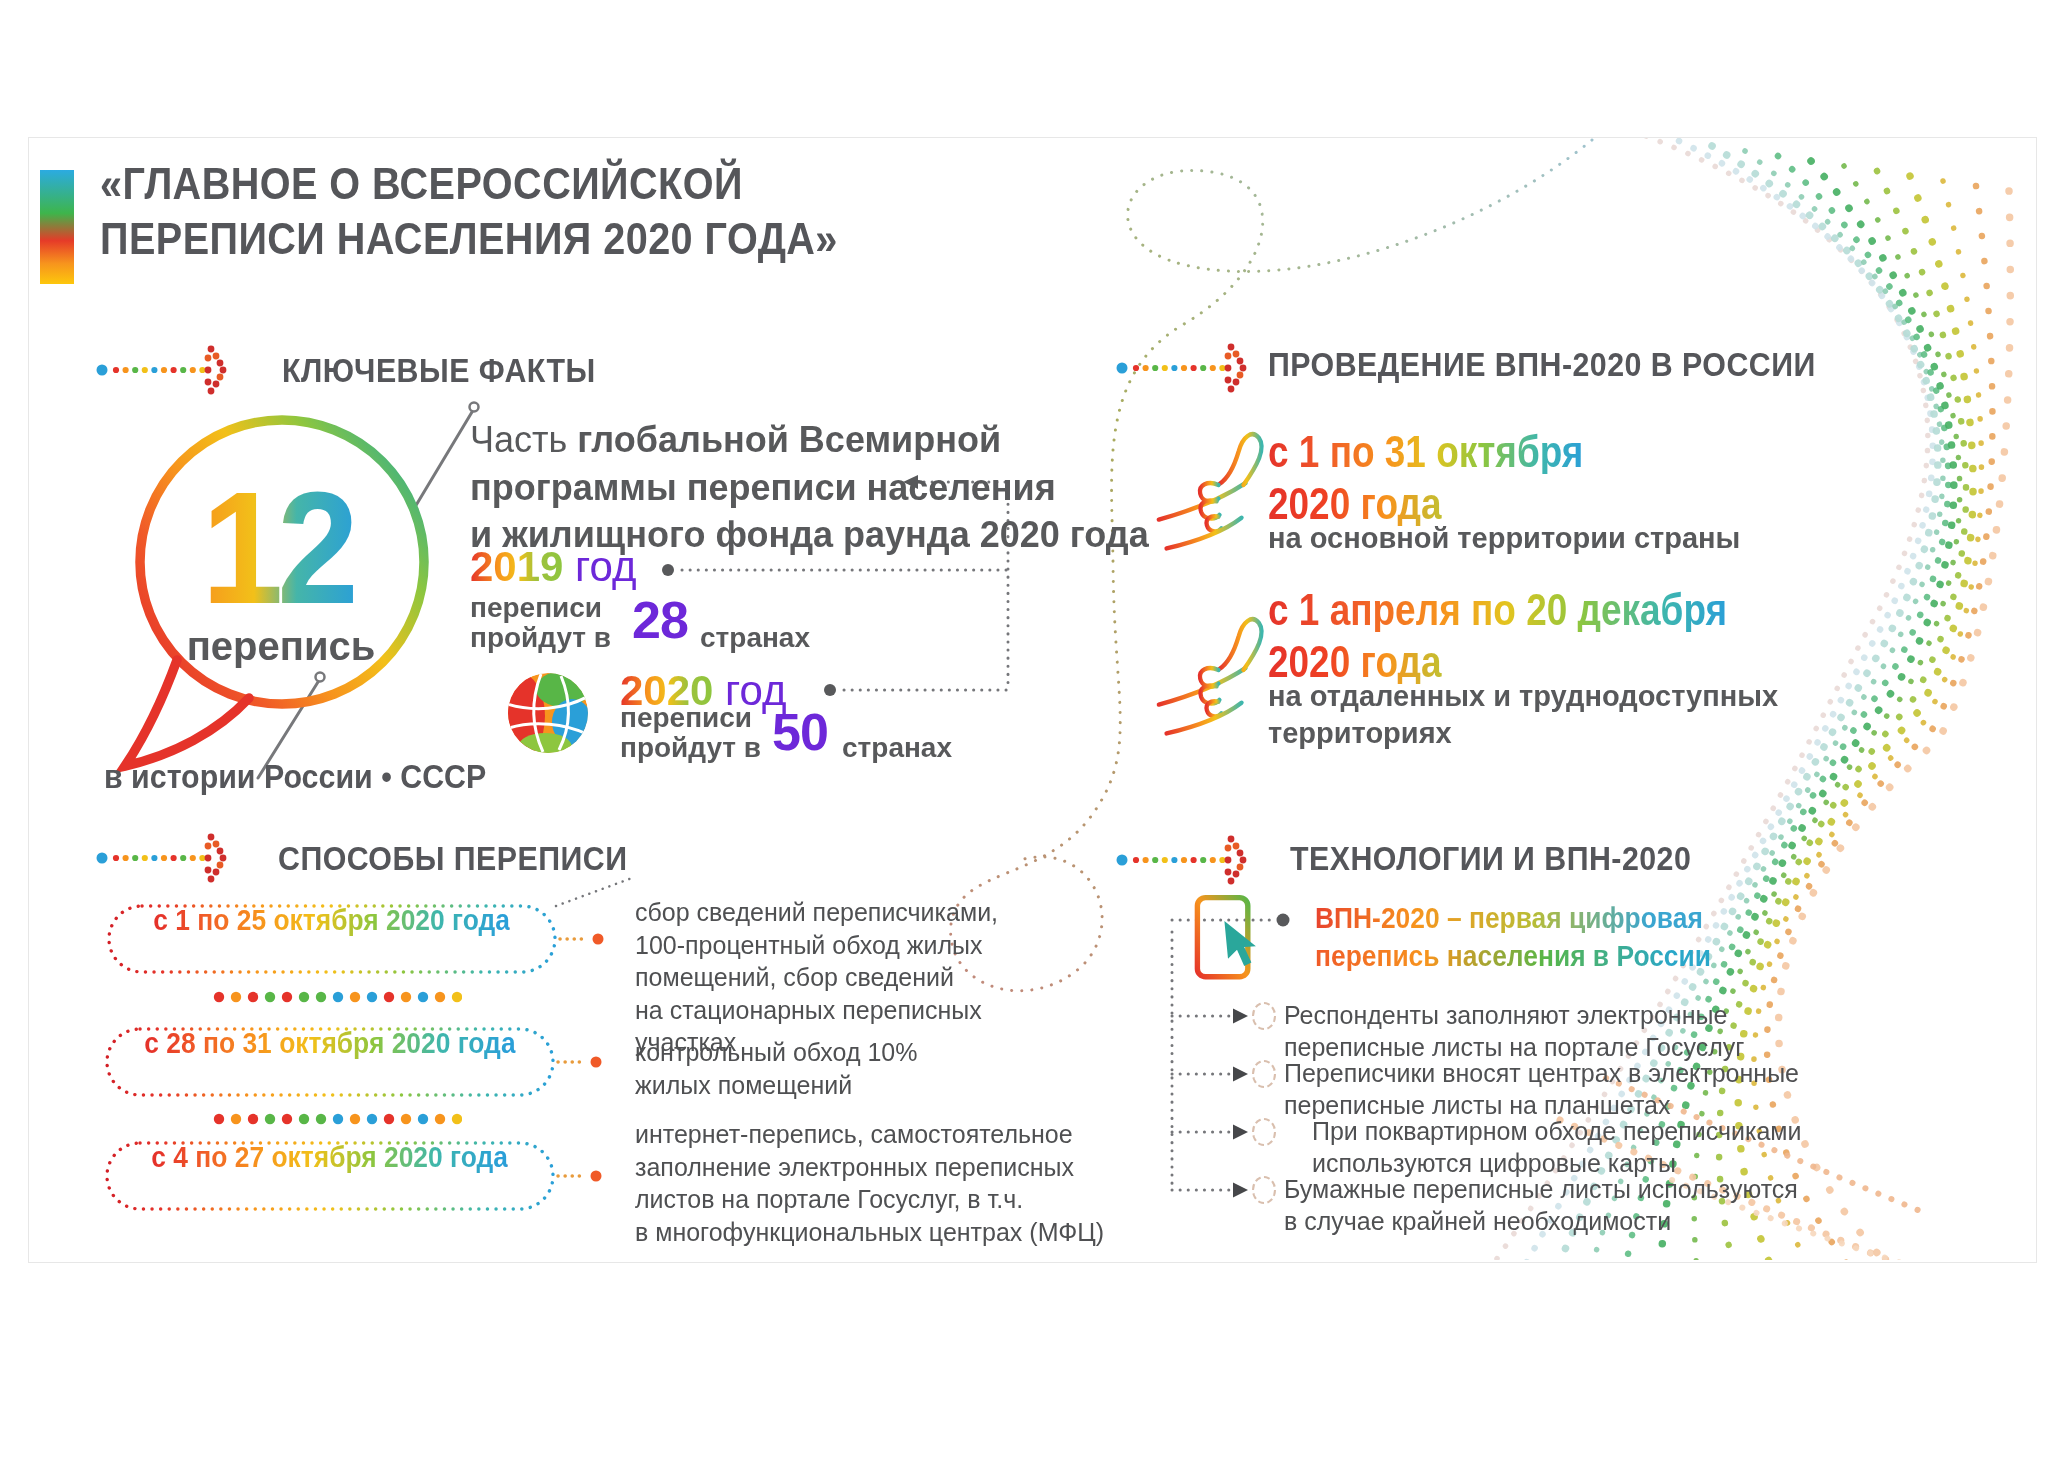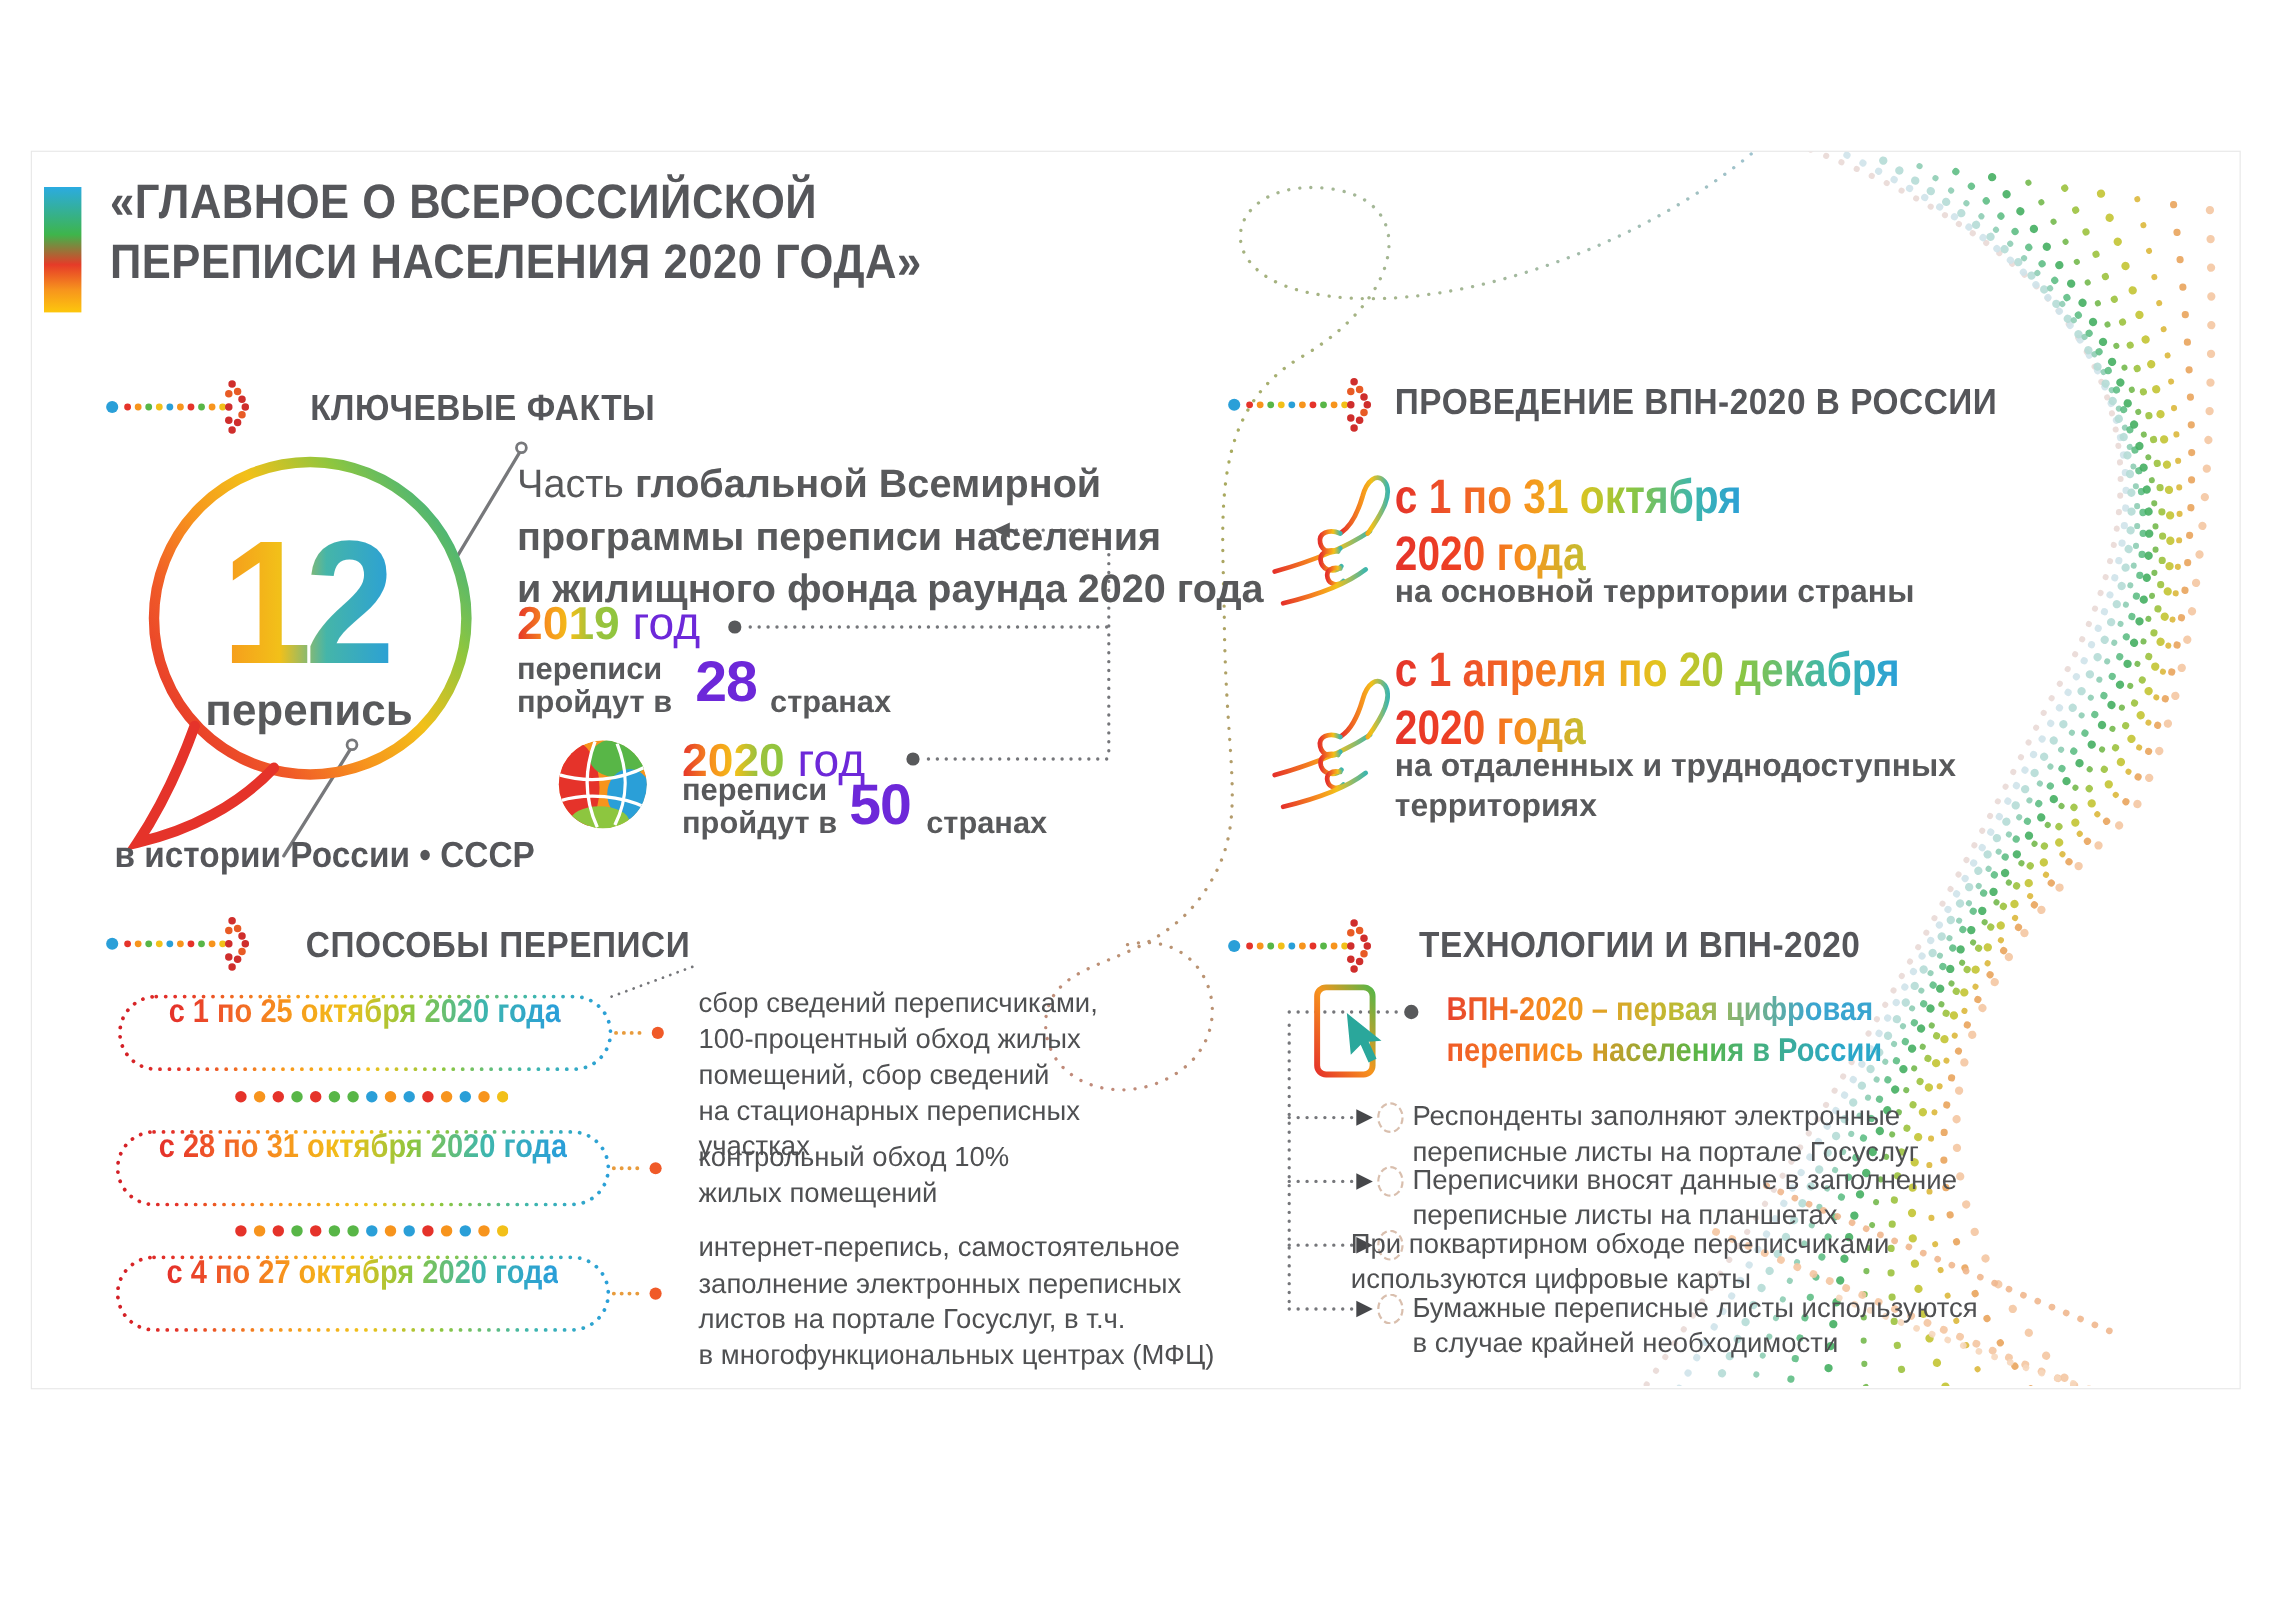--- a/index.html
+++ b/index.html
@@ -405,22 +405,22 @@
   <path d="M36,30 l4,42 l10,-10 l8,18 l8,-4 l-8,-17 l13,-1 z" fill="#2aa79b"></path>
 </svg>
 <div class="t-high gt g-t1" style="left:1315px;top:903px">ВПН-2020 – первая цифровая</div>
 <div class="t-high gt g-t2" style="left:1315px;top:941px">перепись населения в России</div>
 
 <span class="t-circ" style="left:1252px;top:1002px"></span>
 <div class="t-item pre" style="left:1284px;top:1000px"><span>Респонденты заполняют электронные</span>
 <span>переписные листы на портале Госуслуг</span></div>
 
 <span class="t-circ" style="left:1252px;top:1060px"></span>
-<div class="t-item pre" style="left:1284px;top:1058px"><span>Переписчики вносят данные в заполнение</span>
+<div class="t-item pre" style="left:1284px;top:1058px"><span>Переписчики вносят центрах в электронные</span>
 <span>переписные листы на планшетах</span></div>
 
 <span class="t-circ" style="left:1252px;top:1118px"></span>
-<div class="t-item pre" style="left:1228px;top:1116px"><span>При поквартирном обходе переписчиками</span>
+<div class="t-item pre" style="left:1312px;top:1116px"><span>При поквартирном обходе переписчиками</span>
 <span>используются цифровые карты</span></div>
 
 <span class="t-circ" style="left:1252px;top:1176px"></span>
 <div class="t-item pre" style="left:1284px;top:1174px"><span>Бумажные переписные листы используются</span>
 <span>в случае крайней необходимости</span></div>
 
 </body></html>

